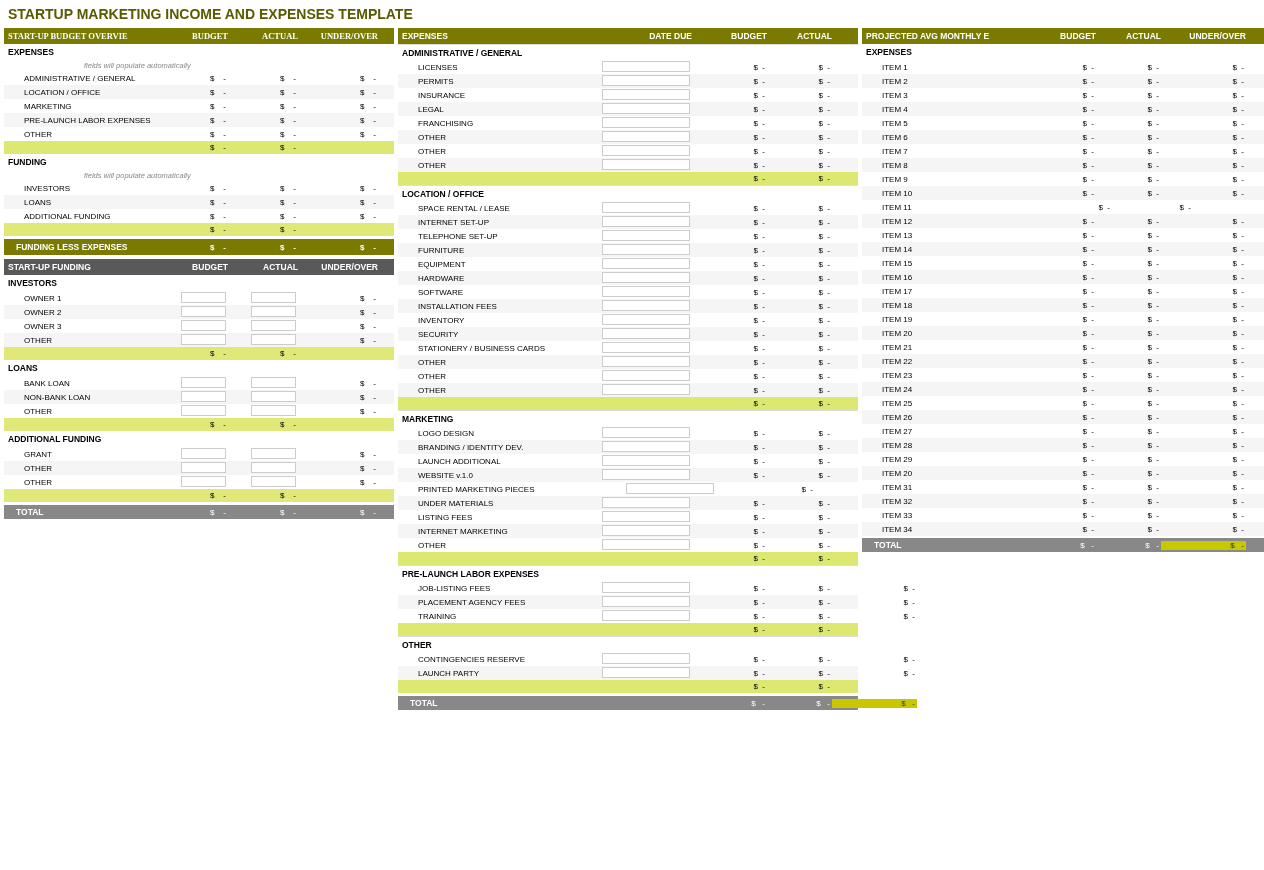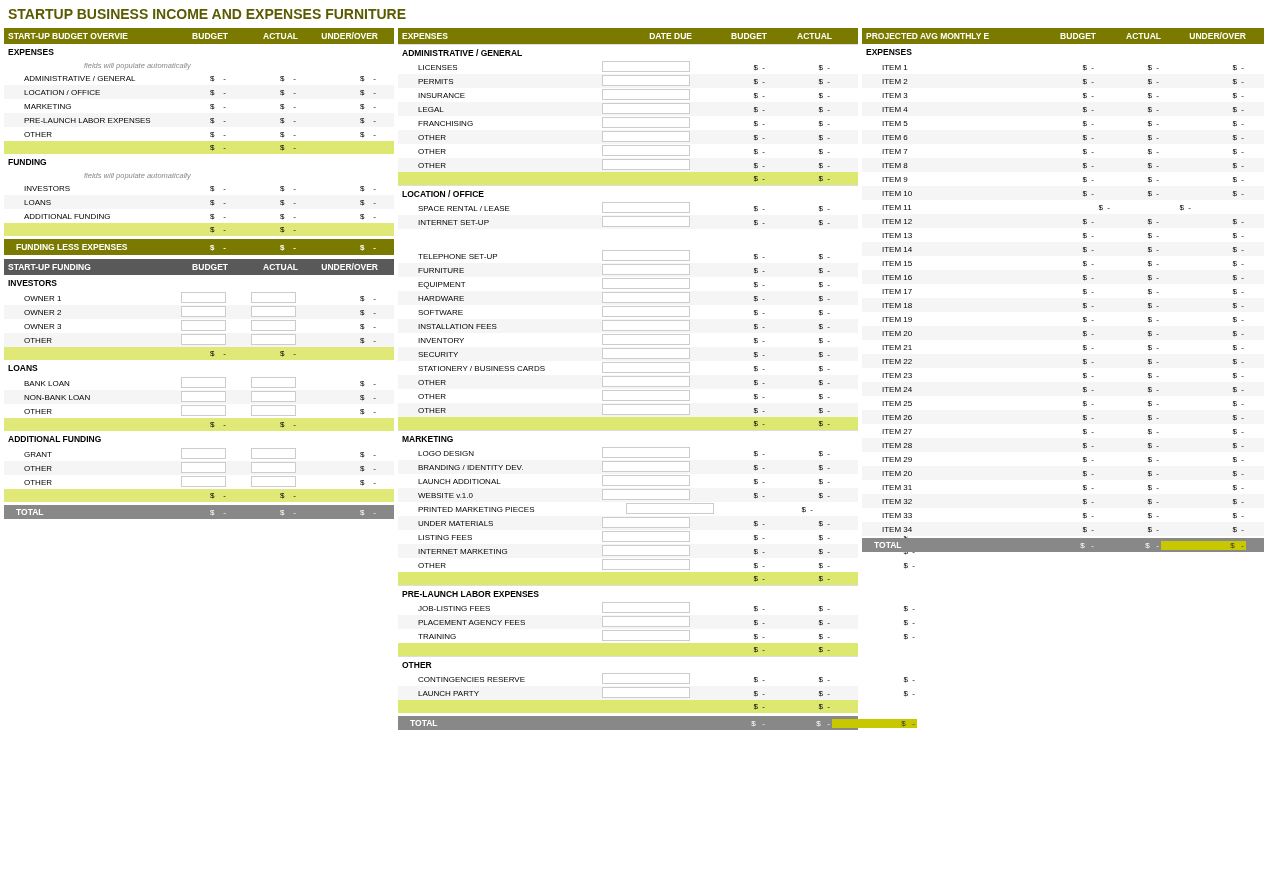--- a/index.html
+++ b/index.html
@@ -12,21 +12,21 @@
     
     .col1 { width: 390px; flex-shrink: 0; }
     .col2 { width: 460px; flex-shrink: 0; margin-left: 4px; }
     .col3 { flex: 1; margin-left: 4px; }
     
     
     .section-header { display: grid; padding: 3px 4px; font-weight: bold; font-size: 8.5px; }
     .section-header.olive { background: #7a7a00; color: #fff; }
     .section-header.dark-gray { background: #595959; color: #fff; }
     
-    .sh-overview { grid-template-columns: 150px 70px 70px 80px; }
+    .sh-overview { grid-template-columns: 150px 70px 70px 80px; font-family: Liberation Serif, serif; }
     .sh-funding { grid-template-columns: 150px 70px 70px 80px; }
     
     .sh-col { text-align: right; }
     .sh-col:first-child { text-align: left; }
     
     
     .cat-label { font-weight: bold; padding: 3px 4px; font-size: 8.5px; background: #fff; }
     .sub-label { color: #888; font-style: italic; font-size: 7.5px; padding: 1px 4px 1px 80px; }
     
     
@@ -56,21 +56,21 @@
     .subtotal-row { display: grid; padding: 2px 4px; background: #dce870; align-items: center; min-height: 13px; }
     
     
     .exp-date { background: #fff; border: 1px solid #ccc; width: 88px; height: 11px; }
     
     .section-title-row { font-weight: bold; font-size: 8.5px; padding: 3px 4px 2px 4px; background: #fff; border-top: 1px solid #ddd; }
   </style>
 </head>
 <body>
 
-<div class="main-title">STARTUP BUSINESS INCOME AND EXPENSES FURNITURE</div>
+<div class="main-title">STARTUP MARKETING INCOME AND EXPENSES TEMPLATE</div>
 
 <div class="layout">
 
   <div class="col1">
 
     <div class="section-block">
       <div class="section-header olive sh-overview">
         <span>START-UP BUDGET OVERVIE</span>
         <span class="sh-col">BUDGET</span>
         <span class="sh-col">ACTUAL</span>
@@ -339,21 +339,21 @@
       <span class="cell">$ &nbsp;-</span>
       <span class="cell">$ &nbsp;-</span>
     </div>
     <div class="data-row alt" style="display:grid; grid-template-columns:195px 95px 75px 65px 85px;">
       <span class="cell indent">INTERNET SET-UP</span>
       <span class="cell"><input type="text" class="exp-date" value="" style=""></span>
       <span class="cell">$ &nbsp;-</span>
       <span class="cell">$ &nbsp;-</span>
       <span class="cell">$ &nbsp;-</span>
     </div>
-    <div class="data-row white" style="display:grid; grid-template-columns:195px 95px 75px 65px 85px;margin-top:20px;">
+    <div class="data-row white" style="display:grid; grid-template-columns:195px 95px 75px 65px 85px;">
       <span class="cell indent">TELEPHONE SET-UP</span>
       <span class="cell"><input type="text" class="exp-date" value="" style=""></span>
       <span class="cell">$ &nbsp;-</span>
       <span class="cell">$ &nbsp;-</span>
       <span class="cell">$ &nbsp;-</span>
     </div>
     <div class="data-row alt" style="display:grid; grid-template-columns:195px 95px 75px 65px 85px;">
       <span class="cell indent">FURNITURE</span>
       <span class="cell"><input type="text" class="exp-date" value="" style=""></span>
       <span class="cell">$ &nbsp;-</span>

